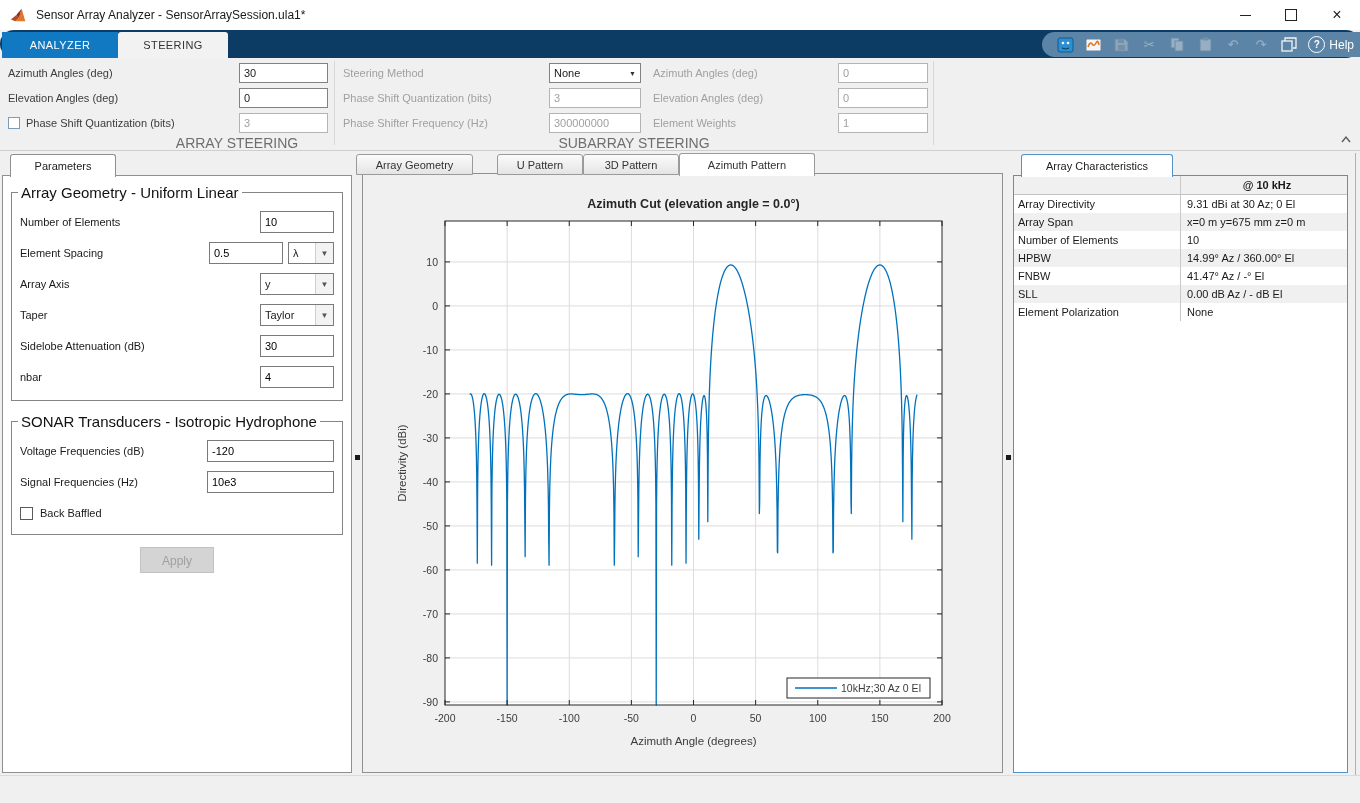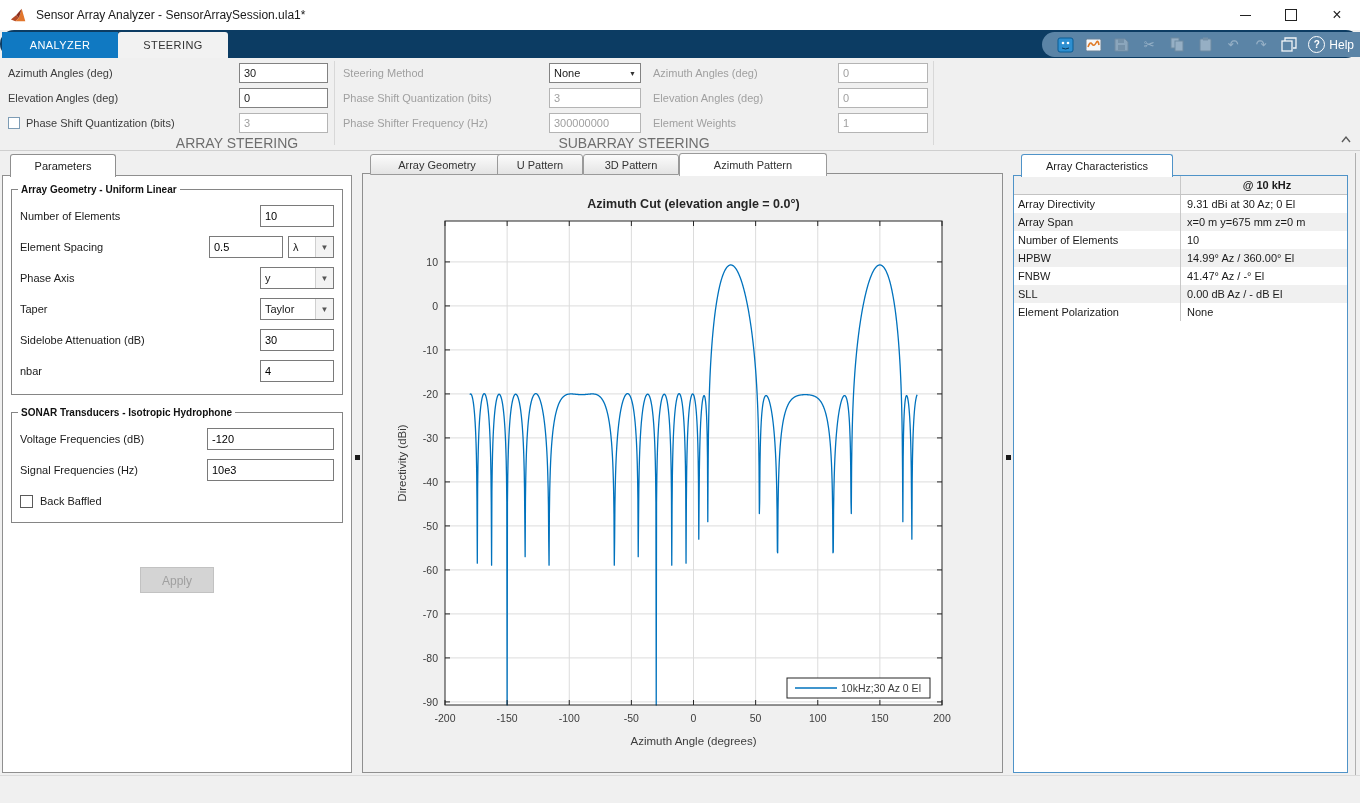--- a/index.html
+++ b/index.html
@@ -47,30 +47,30 @@
   .rib-sep{position:absolute;top:3px;height:84px;width:1px;background:#d8d8d8;}
   .cb{box-sizing:border-box;width:12px;height:12px;border:1px solid #7d9cb5;background:#fff;display:inline-block;margin-right:6px;flex:none;}
   .collapse-arrow{position:absolute;right:8px;bottom:6px;width:12px;height:10px;}
   
   .main{position:absolute;left:0;top:153px;width:1360px;height:622px;}
   .panel-tab{position:absolute;box-sizing:border-box;height:23px;background:#fff;border:1px solid #8f8f8f;border-bottom:none;border-radius:3px 3px 0 0;display:flex;align-items:center;justify-content:center;font-size:11px;color:#222;z-index:2;}
   .panel-body{position:absolute;box-sizing:border-box;background:#fff;border:1px solid #8f8f8f;}
   
   .lp-body{left:2px;top:22px;width:350px;height:598px;padding:8px;}
   fieldset{border:1px solid #858585;margin:0 0 12px 0;padding:4px 6px 8px 6px;}
-  legend{font-weight:bold;font-size:10px;padding:0 3px;color:#111;}
+  legend{font-weight:normal;font-size:15px;padding:0 3px;color:#111;}
   .frow{display:flex;align-items:center;margin:6px 2px 9px 2px;height:22px;}
   .frow .flabel{flex:1;color:#1a1a1a;}
   .finput{box-sizing:border-box;width:74px;height:22px;border:1px solid #7a7a7a;background:#fff;font:11px "Liberation Sans",sans-serif;padding:0 4px;}
   .finput.wide{width:127px;}
   .combo{box-sizing:border-box;width:74px;height:22px;border:1px solid #7a7a7a;background:#fff;display:flex;align-items:center;padding-left:4px;}
   .combo .carr{margin-left:auto;align-self:stretch;width:17px;display:flex;align-items:center;justify-content:center;background:#f3f3f3;border-left:1px solid #cfcfcf;font-size:8px;color:#555;}
   .combo.unit{width:46px;margin-left:5px;}
   .cb2{box-sizing:border-box;width:13px;height:13px;border:1px solid #5a5a5a;background:#fff;display:inline-block;margin-right:7px;flex:none;}
-  .apply-btn{display:block;width:74px;height:26px;margin:44px auto 0 auto;background:#d4d4d4;border:1px solid #c2c2c2;color:#a0a0a0;font:12px "Liberation Sans",sans-serif;text-align:center;line-height:24px;}
+  .apply-btn{display:block;width:74px;height:26px;margin:12px auto 0 auto;background:#d4d4d4;border:1px solid #c2c2c2;color:#a0a0a0;font:12px "Liberation Sans",sans-serif;text-align:center;line-height:24px;}
   
   .ctab{position:absolute;box-sizing:border-box;top:1px;height:21px;background:linear-gradient(#fbfbfb,#e4e4e4);border:1px solid #9a9a9a;border-radius:3px 3px 0 0;display:flex;align-items:center;justify-content:center;color:#333;z-index:1;}
   .ctab.active{background:#fff;height:23px;top:0;z-index:3;border-bottom:none;}
   .cp-body{left:362px;top:20px;width:641px;height:600px;background:#f0f0f0;}
   .figure{position:absolute;left:1px;top:1px;width:637px;height:597px;background:#f0f0f0;}
   .ptitle{font-weight:bold;font-size:12.5px;fill:#262626;font-family:"Liberation Sans",sans-serif;}
   .tick{font-size:10.5px;fill:#3c3c3c;font-family:"Liberation Sans",sans-serif;}
   .alabel{font-size:11.5px;fill:#3c3c3c;font-family:"Liberation Sans",sans-serif;}
   
   .rp-tab{border-color:#4f93c8;color:#222;}
@@ -236,21 +236,21 @@
       </div>
       <div class="frow">
         <span class="flabel">Element Spacing</span>
         <input class="finput" readonly="" value="0.5" style="">
         <div class="combo unit">
           <span>λ</span>
           <span class="carr">▼</span>
         </div>
       </div>
       <div class="frow">
-        <span class="flabel">Phase Axis</span>
+        <span class="flabel">Array Axis</span>
         <div class="combo">
           <span>y</span>
           <span class="carr">▼</span>
         </div>
       </div>
       <div class="frow">
         <span class="flabel">Taper</span>
         <div class="combo">
           <span>Taylor</span>
           <span class="carr">▼</span>
@@ -282,24 +282,24 @@
       </div>
     </fieldset>
 
     <button class="apply-btn">Apply</button>
   </div>
 
   <div class="splitter" style="left:352px;">
     <div class="split-dot"></div>
   </div>
 
-  <div class="ctab" style="left:370px;width:134px;">Array Geometry</div>
+  <div class="ctab" style="left:356px;width:117px;">Array Geometry</div>
   <div class="ctab" style="left:497px;width:86px;">U Pattern</div>
   <div class="ctab" style="left:583px;width:96px;">3D Pattern</div>
-  <div class="ctab active" style="left:679px;width:148px;">Azimuth Pattern</div>
+  <div class="ctab active" style="left:679px;width:136px;">Azimuth Pattern</div>
   <div class="panel-body cp-body">
     <div class="figure">
       <svg id="plot" width="637" height="597">
           <rect x="81" y="46" width="497" height="484" fill="#ffffff"></rect>
           <line x1="143.125" y1="46" x2="143.125" y2="530" stroke="#dcdcdc"></line>
           <line x1="205.25" y1="46" x2="205.25" y2="530" stroke="#dcdcdc"></line>
           <line x1="267.375" y1="46" x2="267.375" y2="530" stroke="#dcdcdc"></line>
           <line x1="329.5" y1="46" x2="329.5" y2="530" stroke="#dcdcdc"></line>
           <line x1="391.625" y1="46" x2="391.625" y2="530" stroke="#dcdcdc"></line>
           <line x1="453.75" y1="46" x2="453.75" y2="530" stroke="#dcdcdc"></line>

